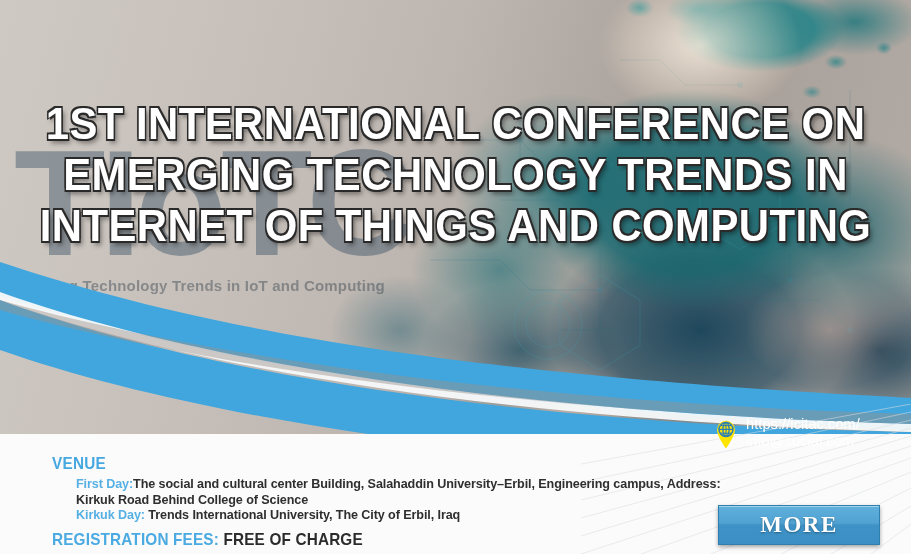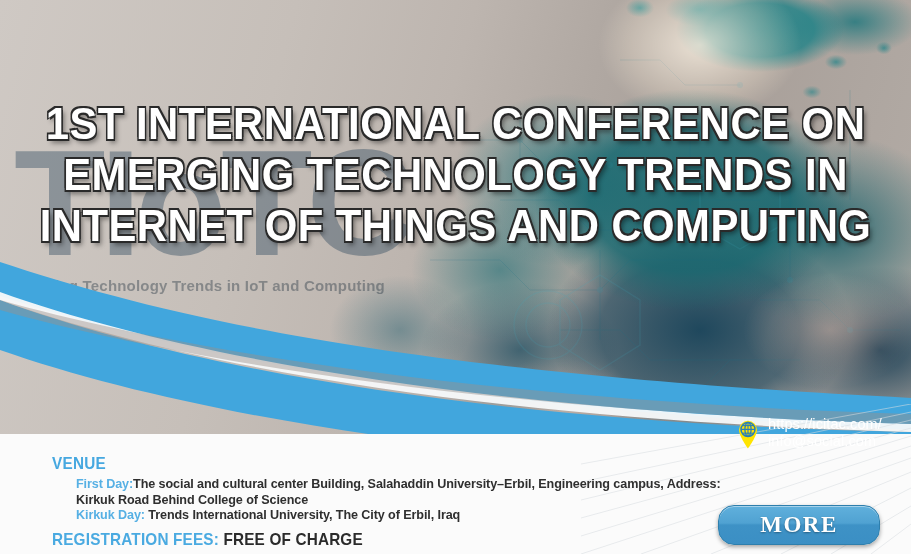--- a/index.html
+++ b/index.html
@@ -118,21 +118,21 @@
     right:0;bottom:0;
     width:330px;height:150px;
     z-index:6;
     opacity:.55;
     pointer-events:none;
   }
 
   
   .contact{
     position:absolute;
-    left:735px;top:416px;
+    left:713px;top:416px;
     z-index:9;
     display:flex;
     align-items:center;
     gap:7px;
   }
   .pin{flex:0 0 auto;}
   .contact-lines{
     font-size:14.5px;
     line-height:17px;
     color:#ffffff;
@@ -179,21 +179,21 @@
   }
   .fees .lbl{color:#4aaae1;}
   .fees .val{color:#2b2b2b;}
 
   
   .more-btn{
     position:absolute;
     left:718px;top:505px;
     width:160px;height:38px;
     border:1px solid #2e7fad;
-    border-radius:16px;
+    border-radius:0;
     background:linear-gradient(to bottom,#60b0dc 0%,#50a2d2 45%,#3e92c6 50%,#3b8fc4 100%);
     box-shadow:0 2px 4px rgba(0,0,0,.35), inset 0 1px 0 rgba(255,255,255,.45);
     display:flex;align-items:center;justify-content:center;
     z-index:10;
     cursor:pointer;
   }
   .more-btn span{
     font-family:"Liberation Serif", serif;
     font-weight:700;
     font-size:23px;

